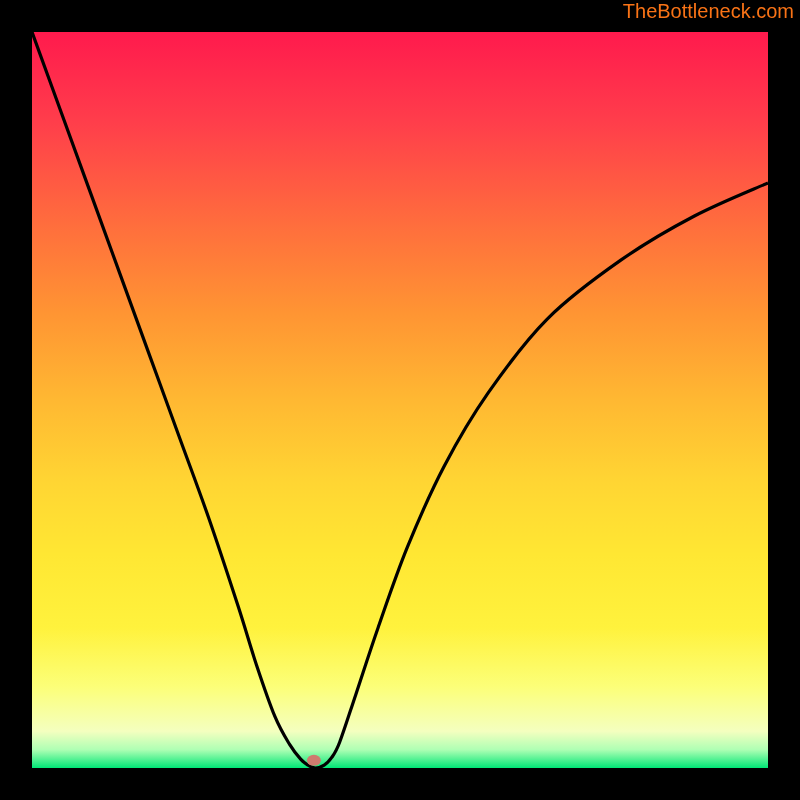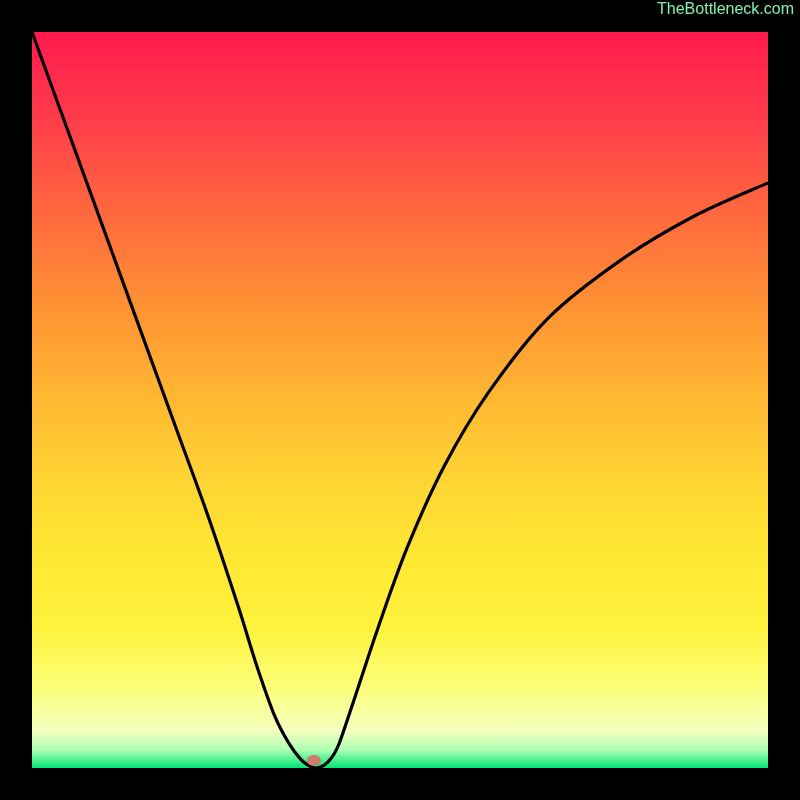--- a/index.html
+++ b/index.html
@@ -12,21 +12,21 @@
           #ff6d3d 26%,
           #ff9433 38%,
           #ffb832 50%,
           #ffd533 61%,
           #ffe733 71%,
           #fff23d 81%,
           #fcff79 89%,
           #f4ffbf 95%,
           #afffb4 97.5%,
           #00e676 100%);}
-  .watermark{position:absolute;right:6px;top:0;color:#86efac;font-size:16px;font-weight:500;z-index:10}
+  .watermark{position:absolute;right:6px;top:0;color:#f97316;font-size:20px;font-weight:500;z-index:10}
   svg{position:absolute;left:0;top:0}
   .marker{fill:#cf7b6e}
 </style>
 </head>
 <body>
 
 <div class="frame">
   <div class="watermark">TheBottleneck.com</div>
   <div class="plot">
     <div class="grad"></div>

